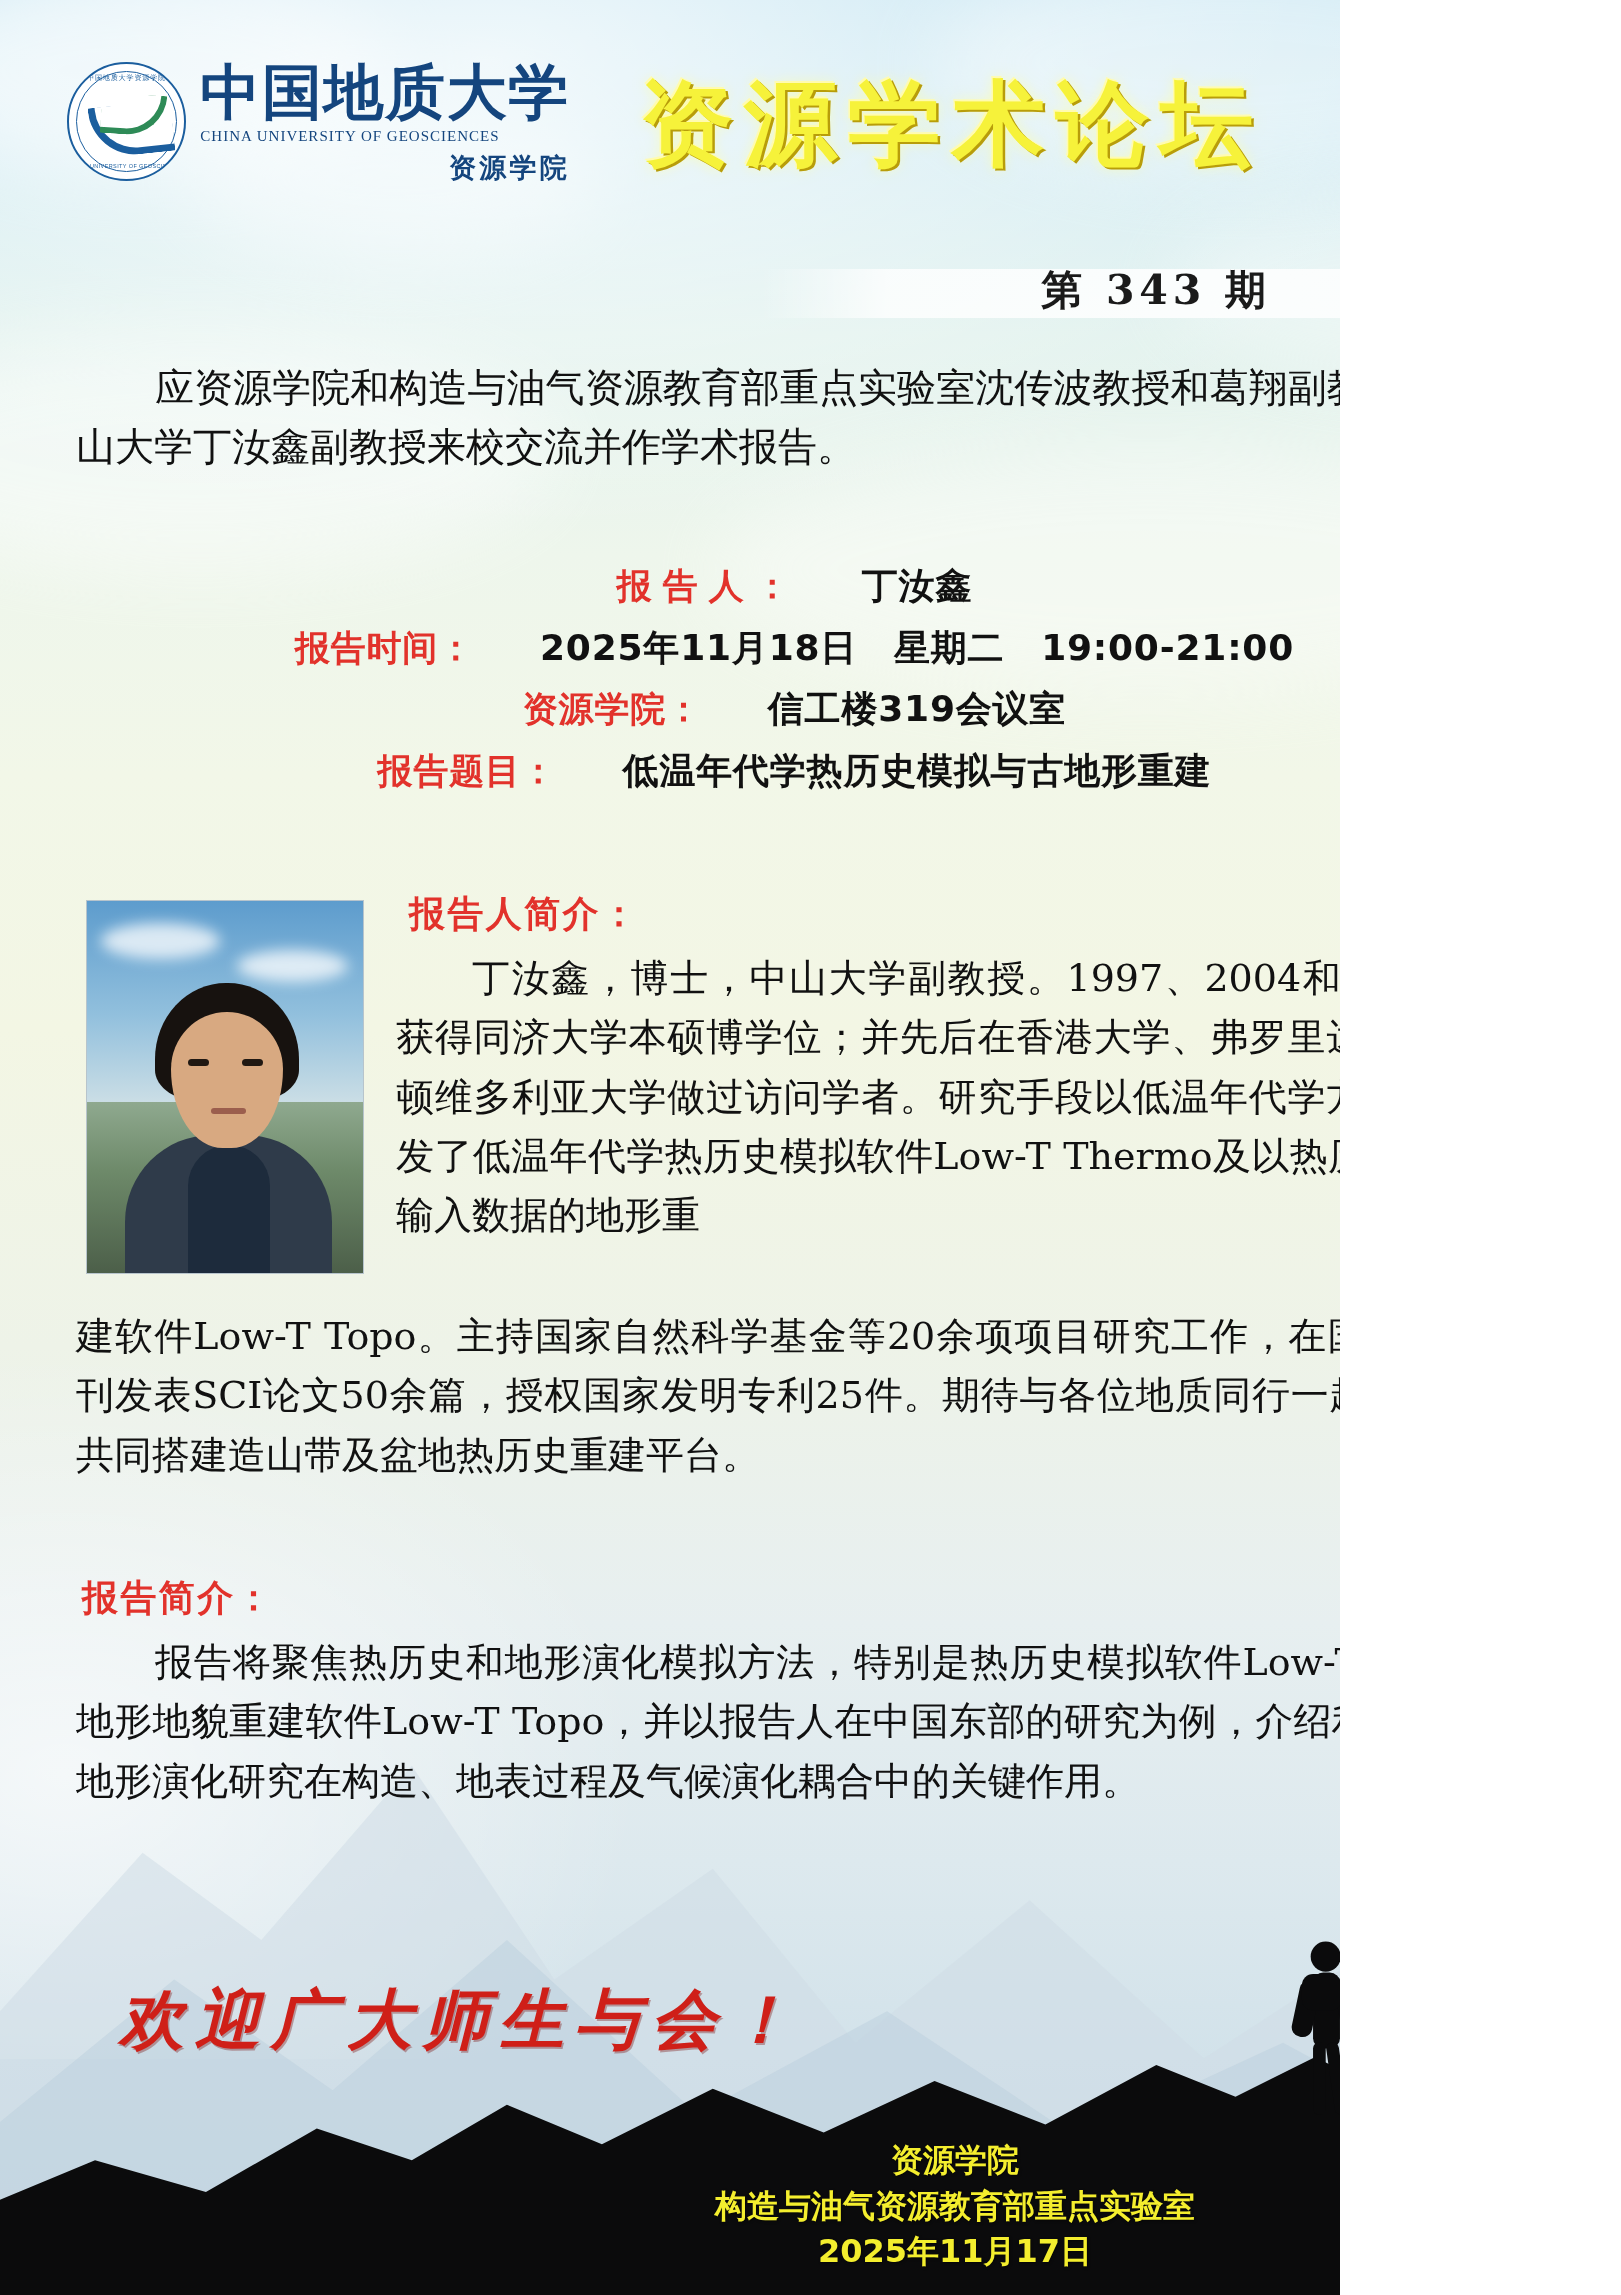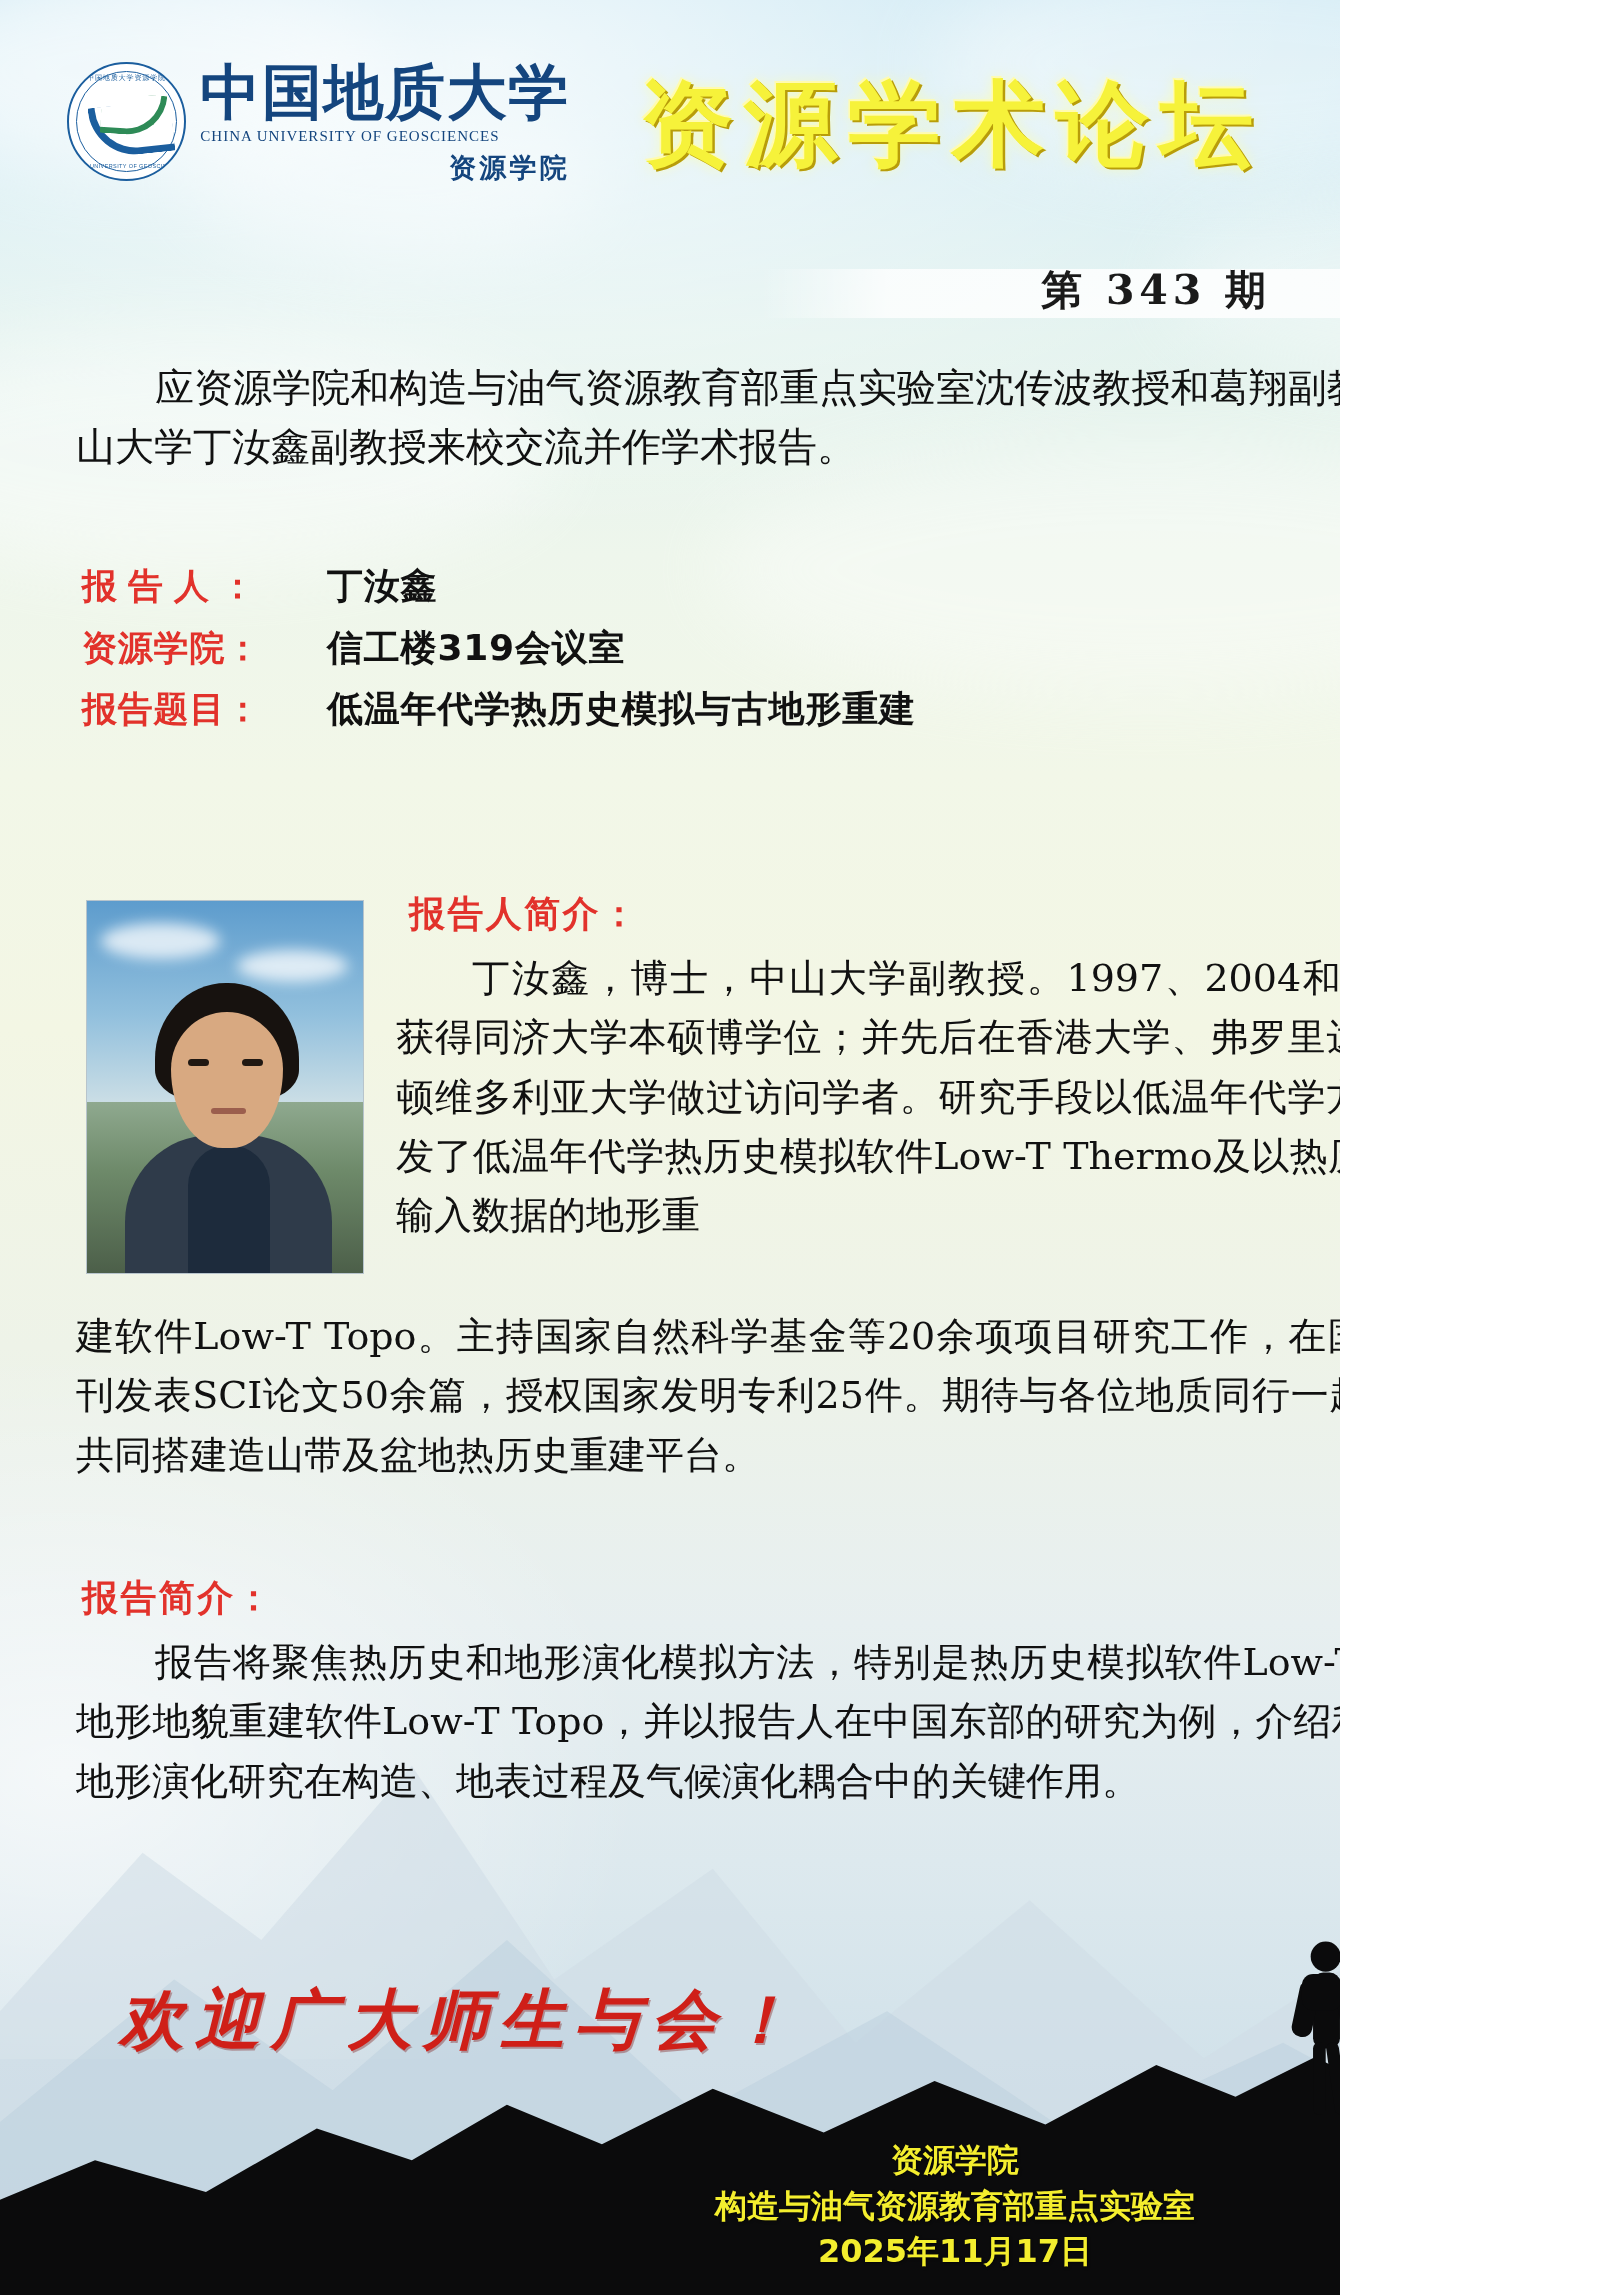--- a/index.html
+++ b/index.html
@@ -197,20 +197,21 @@
   #info {
     position: absolute;
     left: 82px;
     top: 562px;
     width: 1425px;
   }
   .info-row {
     display: flex;
     align-items: baseline;
     margin-bottom: 12.7px;
+    justify-content: center;
   }
   .info-label {
     font-family: "DejaVu Sans", sans-serif;
     font-weight: bold;
     font-size: 35px;
     color: #e2322b;
     width: 245px;
     flex: 0 0 245px;
     letter-spacing: 0.8px;
     white-space: nowrap;
@@ -409,20 +410,24 @@
 
   <div id="issue-bar"></div>
   <div id="issue-text">第 343 期</div>
 
   <div id="intro">应资源学院和构造与油气资源教育部重点实验室沈传波教授和葛翔副教授邀请，中山大学丁汝鑫副教授来校交流并作学术报告。</div>
 
   <div id="info">
     <div class="info-row">
       <div class="info-label spread">报告人：</div>
       <div class="info-value">丁汝鑫</div>
+    </div>
+    <div class="info-row">
+      <div class="info-label">报告时间：</div>
+      <div class="info-value">2025年11月18日　星期二　19:00-21:00</div>
     </div>
     <div class="info-row">
       <div class="info-label">资源学院：</div>
       <div class="info-value">信工楼319会议室</div>
     </div>
     <div class="info-row">
       <div class="info-label">报告题目：</div>
       <div class="info-value">低温年代学热历史模拟与古地形重建</div>
     </div>
   </div>

